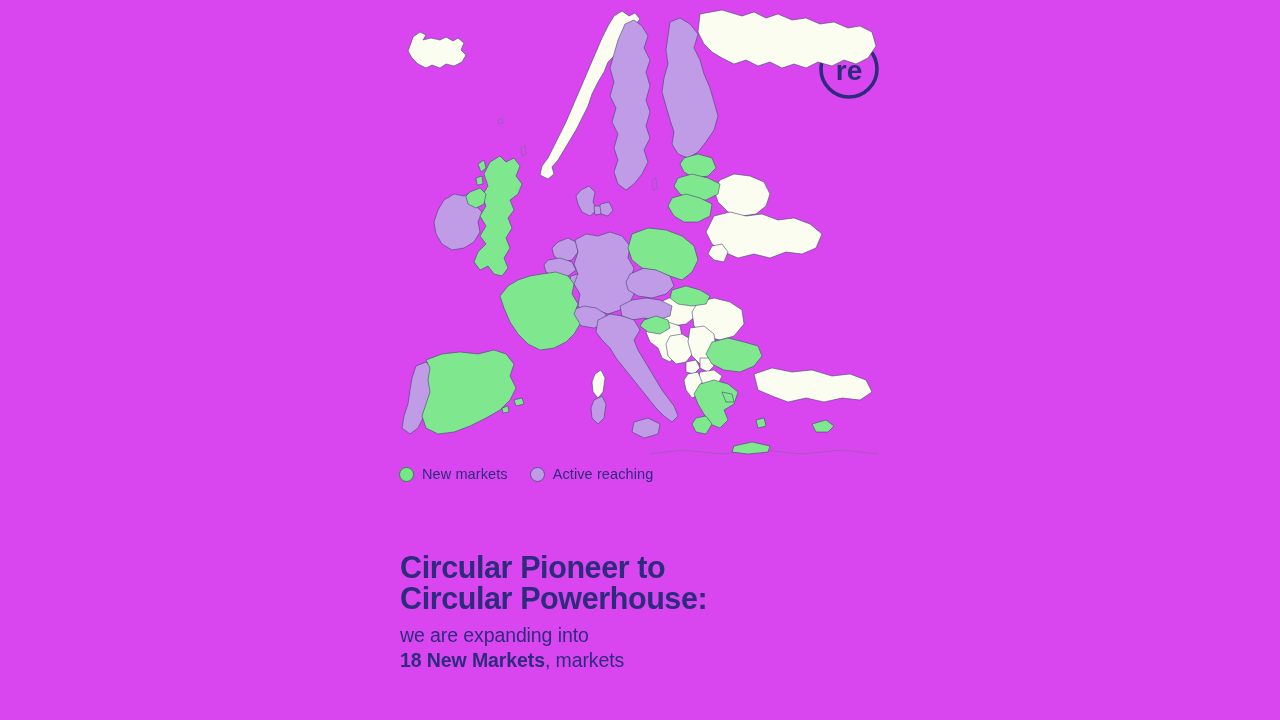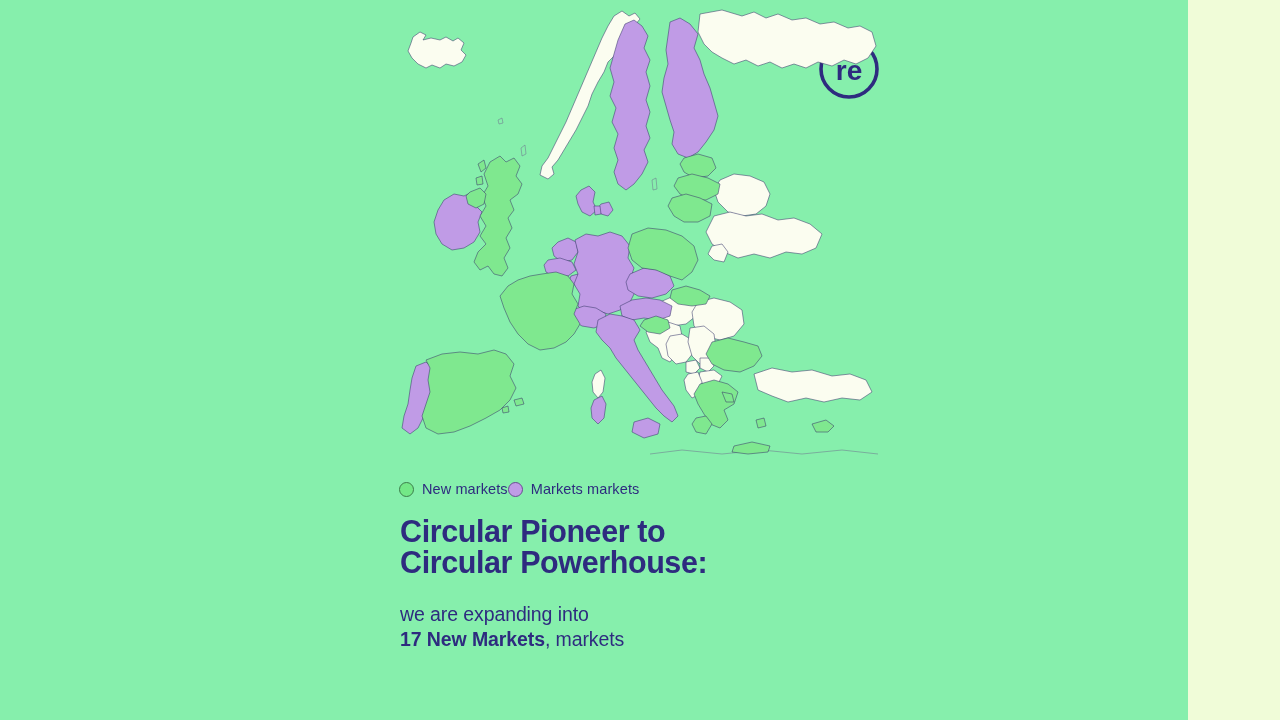--- a/index.html
+++ b/index.html
@@ -8,23 +8,23 @@
   }
   body {
     width: 1280px;
     height: 720px;
     overflow: hidden;
     background: #f0fcd8;
     font-family: "Liberation Sans", sans-serif;
   }
   #stage {
     position: relative;
-    width: 1188px;
+    width: 1280px;
     height: 720px;
-    background: #86efac;
+    background: #d946ef;
   }
 
   
   #logo {
     position: absolute;
     left: 818px;
     top: 38px;
     width: 62px;
     height: 62px;
   }
@@ -42,23 +42,24 @@
   .cty      { stroke: #3b3b6d; stroke-width: .55; stroke-linejoin: round; }
   .c-none   { fill: #fbfdf0; }
   .c-new    { fill: #7fe88f; }
   .c-active { fill: #c09be6; }
   .coast    { fill: none; stroke: #6d6d8c; stroke-width: .5; }
 
   
   #legend {
     position: absolute;
     left: 399px;
-    top: 481px;
+    top: 466px;
     display: flex;
     align-items: center;
+    gap: 22px;
   }
   .leg-item {
     display: flex;
     align-items: center;
     gap: 8px;
   }
   .leg-dot {
     width: 15px;
     height: 15px;
     border-radius: 50%;
@@ -70,40 +71,40 @@
     font-size: 14.5px;
     color: #2e2b7f;
     letter-spacing: .1px;
     white-space: nowrap;
   }
 
   
   #copy {
     position: absolute;
     left: 400px;
-    top: 516px;
+    top: 552px;
     width: 560px;
     color: #2e2b7f;
   }
   .headline {
     font-size: 30.5px;
     font-weight: bold;
     line-height: 31px;
     letter-spacing: -0.4px;
     margin: 0;
     white-space: nowrap;
   }
   .sub {
     font-size: 19.5px;
     line-height: 24.5px;
     letter-spacing: -0.1px;
     margin: 0;
     white-space: nowrap;
   }
-  #sub-1 { margin-top: 24px; }
+  #sub-1 { margin-top: 9px; }
   .sub b { font-weight: bold; }
 </style>
 </head>
 <body>
 
 <div id="stage">
 
   <div id="logo">
     <svg viewBox="0 0 62 62" width="62" height="62" aria-hidden="true">
       <circle cx="31" cy="31" r="28" fill="none" stroke="#2e2b7f" stroke-width="3.6"></circle>
@@ -228,24 +229,24 @@
     </svg>
   </div>
 
   <div id="legend">
     <div class="leg-item">
       <span class="leg-dot new"></span>
       <span class="leg-label">New markets</span>
     </div>
     <div class="leg-item">
       <span class="leg-dot active"></span>
-      <span class="leg-label">Markets markets</span>
+      <span class="leg-label">Active reaching</span>
     </div>
   </div>
 
   <div id="copy">
     <div class="headline">Circular Pioneer to</div>
     <div class="headline">Circular Powerhouse:</div>
     <div class="sub" id="sub-1">we are expanding into</div>
-    <div class="sub"><b>17 New  Markets</b><span>, markets</span></div>
+    <div class="sub"><b>18 New  Markets</b><span>, markets</span></div>
   </div>
 
 </div>
 
 </body></html>

